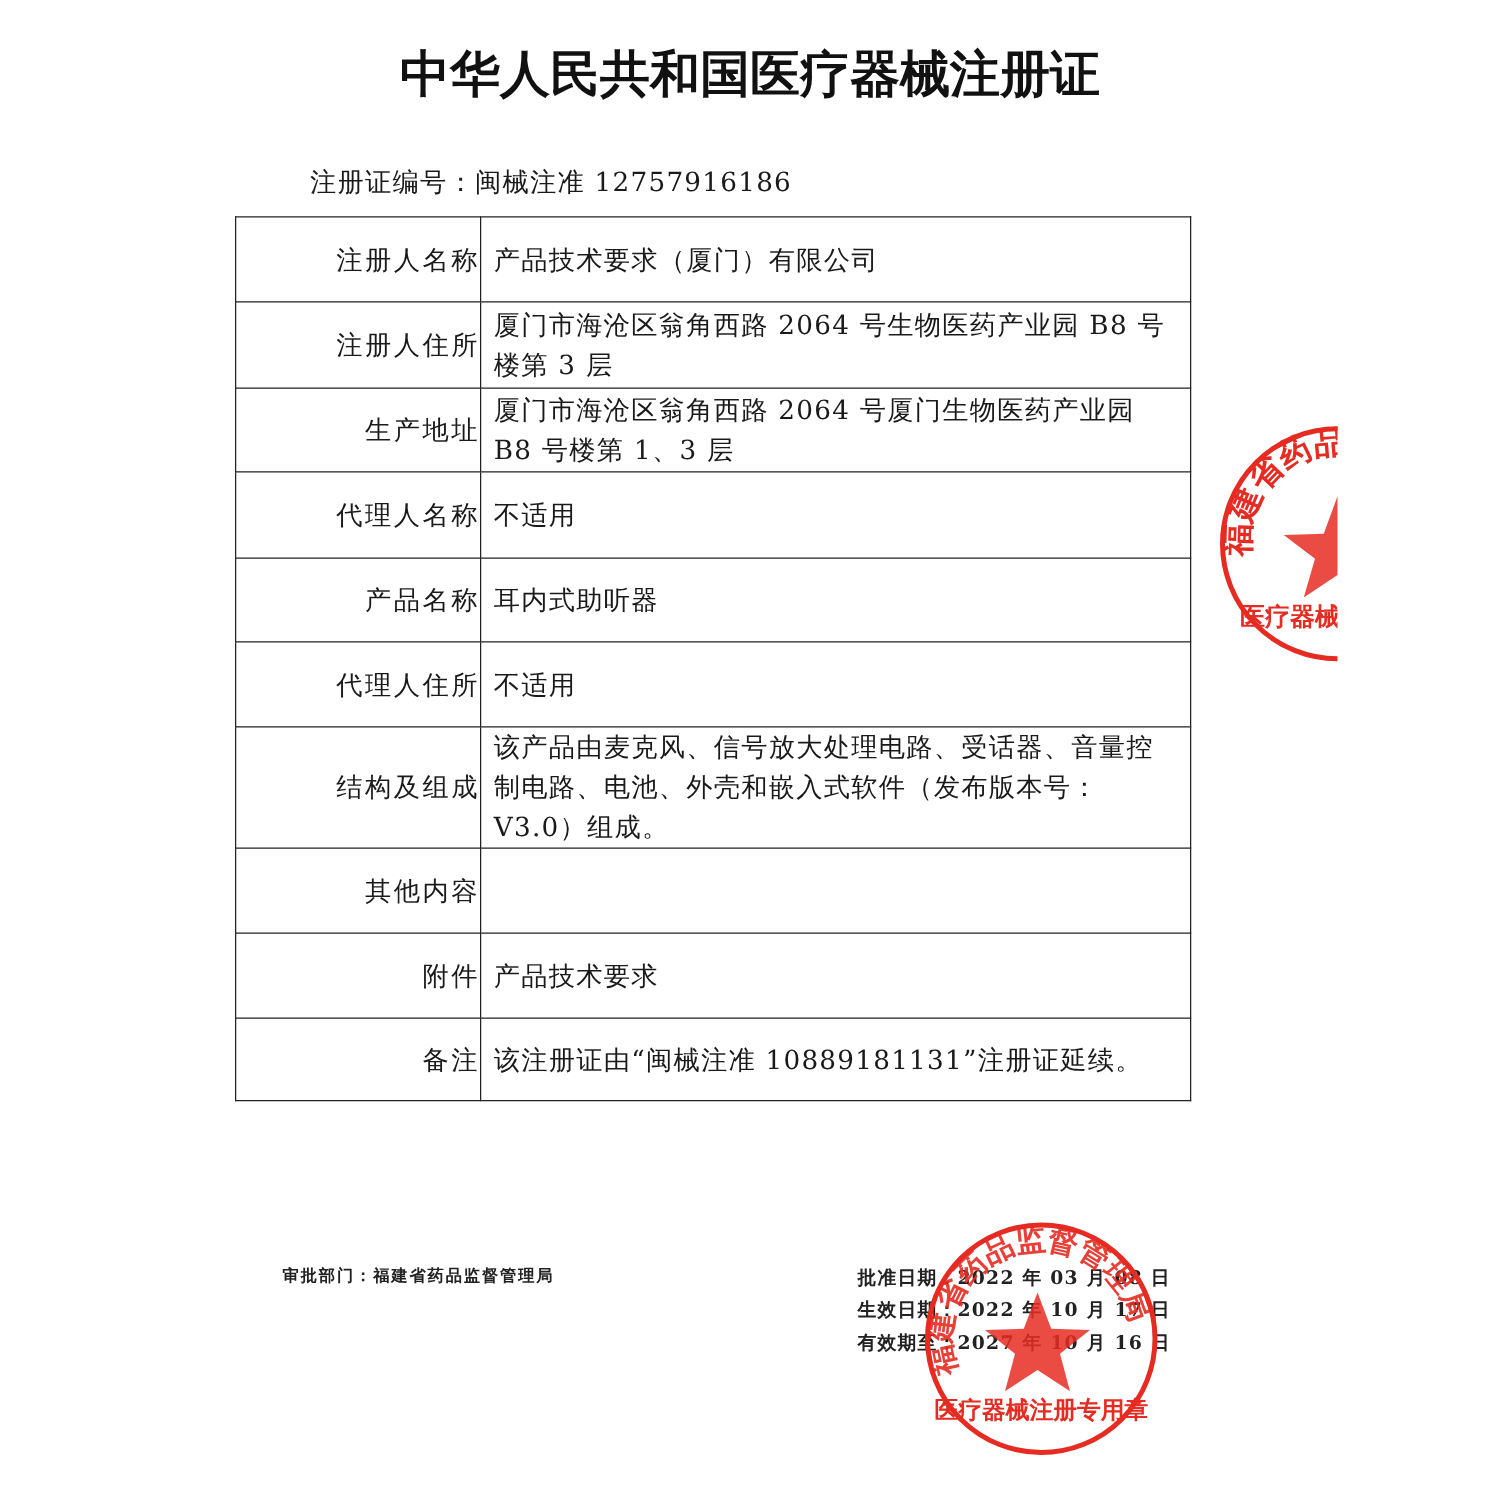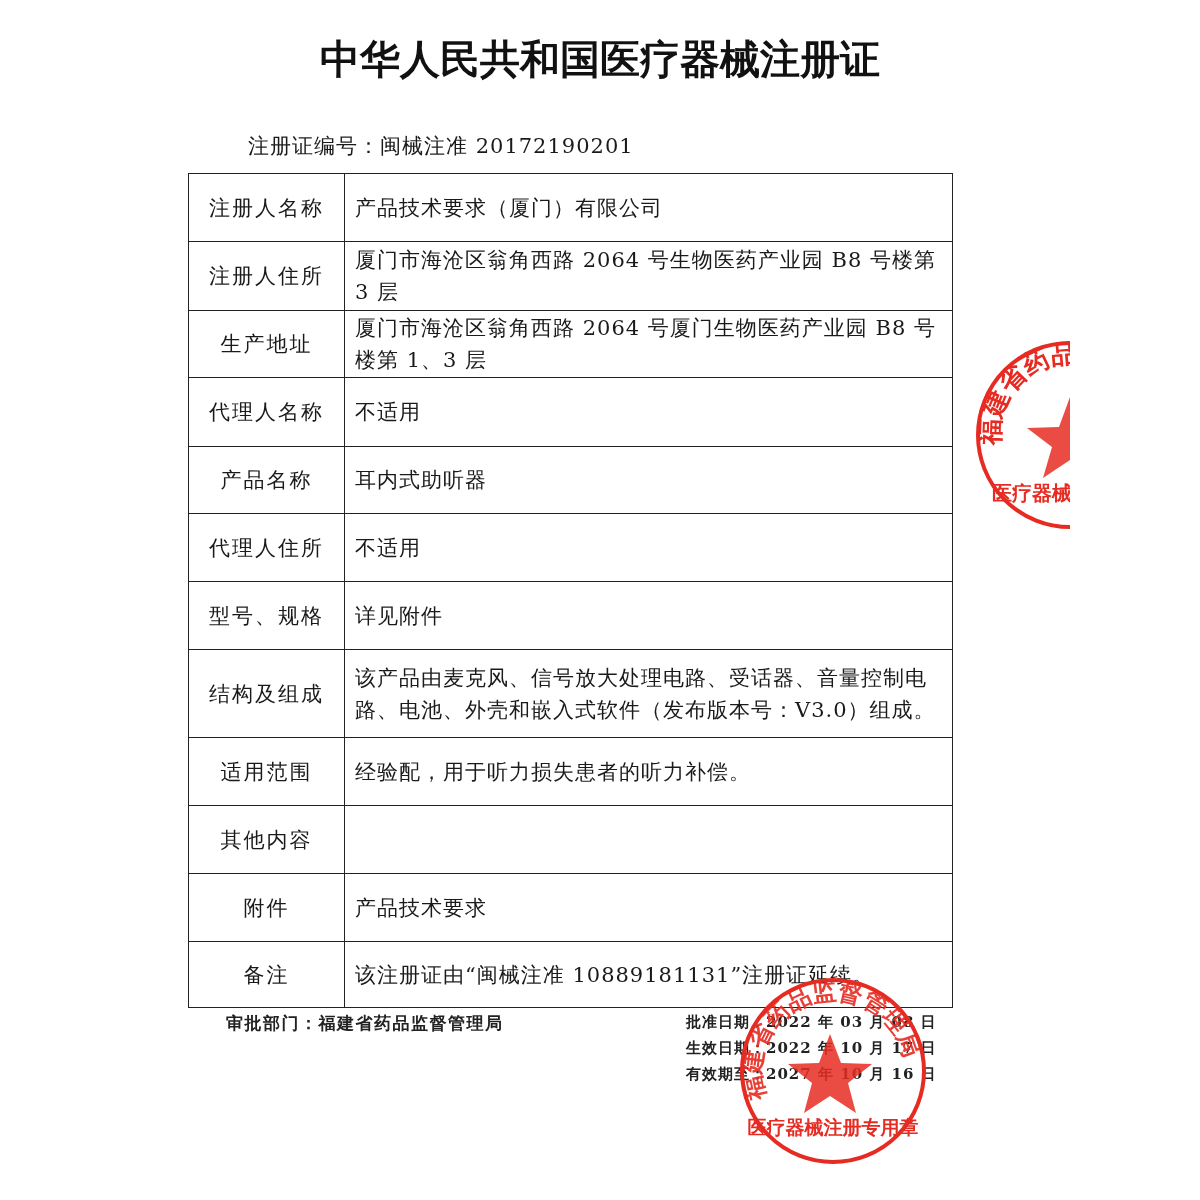--- a/index.html
+++ b/index.html
@@ -5,34 +5,34 @@
   html, body { margin: 0; padding: 0; background: #ffffff; }
   body { width: 1200px; height: 1200px; position: relative; overflow: hidden;
          font-family: "DejaVu Serif", "Liberation Serif", serif; color: #1a1a1a; }
   .title { position: absolute; left: 0; top: 32px; width: 1200px; text-align: center;
            font-family: Liberation Mono, monospace;
            font-size: 40px; font-weight: bold; letter-spacing: 0px; color: #111; }
   .regno { position: absolute; left: 248px; top: 132px; font-size: 21px; letter-spacing: 1px; color: #1a1a1a; }
   table.cert { position: absolute; left: 188px; top: 173px; width: 765px; border-collapse: collapse;
                table-layout: fixed; }
   table.cert td { border: 1.6px solid #222; font-size: 21px; padding: 0; vertical-align: middle; }
-  table.cert td.k { width: 155px; text-align: center; letter-spacing: 2px; }
+  table.cert td.k { width: 155px; text-align: right; letter-spacing: 2px; padding-left: 40px; }
   table.cert td.v { padding: 0 10px 0 10px; letter-spacing: 1px; line-height: 32px; }
-  .footer-dept { position: absolute; left: 226px; top: 1012px; font-size: 17px; letter-spacing: 1.5px; font-weight: bold; color:#222; }
+  .footer-dept { position: absolute; left: 226px; top: 1012px; font-size: 13px; letter-spacing: 1.5px; font-weight: bold; color:#222; }
   .dates { position: absolute; left: 686px; top: 1012px; font-size: 15px; font-weight: bold; color: #222; letter-spacing: 1px; }
   .dates div { height: 26px; line-height: 20px; }
   .stamp { position: absolute; pointer-events: none; }
 </style>
 </head>
 <body>
 
 <div class="title">中华人民共和国医疗器械注册证</div>
 
 <div class="regno">
-  <span>注册证编号：</span><span>闽械注准 20172190201</span>
+  <span>注册证编号：</span><span>闽械注准 12757916186</span>
 </div>
 
 <table class="cert">
   <tbody>
       <tr style="height:68px">
     <td class="k">注册人名称</td>
     <td class="v">产品技术要求（厦门）有限公司</td>
   </tr>
   <tr style="height:69px">
     <td class="k">注册人住所</td>
@@ -47,31 +47,23 @@
     <td class="v">不适用</td>
   </tr>
   <tr style="height:67px">
     <td class="k">产品名称</td>
     <td class="v">耳内式助听器</td>
   </tr>
   <tr style="height:68px">
     <td class="k">代理人住所</td>
     <td class="v">不适用</td>
   </tr>
-  <tr style="height:68px">
-    <td class="k">型号、规格</td>
-    <td class="v">详见附件</td>
-  </tr>
   <tr style="height:88px">
     <td class="k">结构及组成</td>
     <td class="v">该产品由麦克风、信号放大处理电路、受话器、音量控制电路、电池、外壳和嵌入式软件（发布版本号：V3.0）组成。</td>
-  </tr>
-  <tr style="height:68px">
-    <td class="k">适用范围</td>
-    <td class="v">经验配，用于听力损失患者的听力补偿。</td>
   </tr>
   <tr style="height:68px">
     <td class="k">其他内容</td>
     <td class="v"></td>
   </tr>
   <tr style="height:68px">
     <td class="k">附件</td>
     <td class="v">产品技术要求</td>
   </tr>
   <tr style="height:66px">

